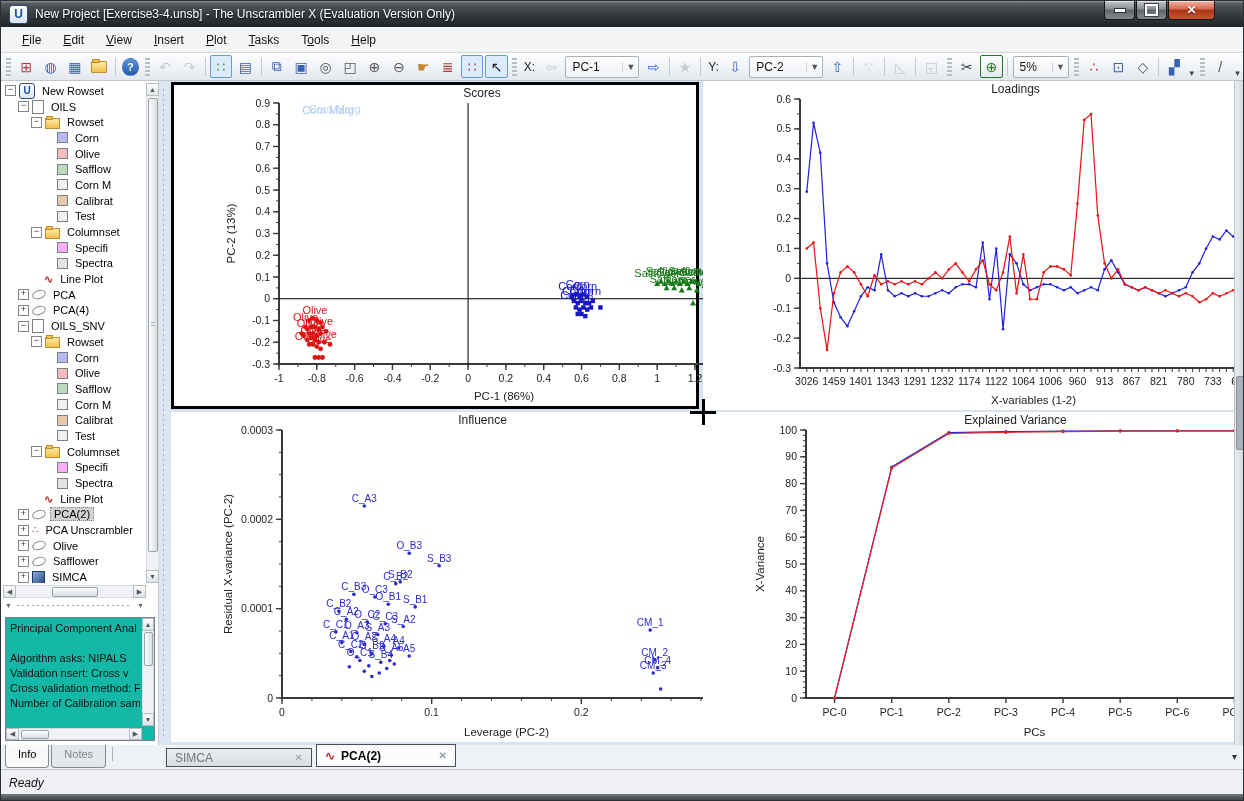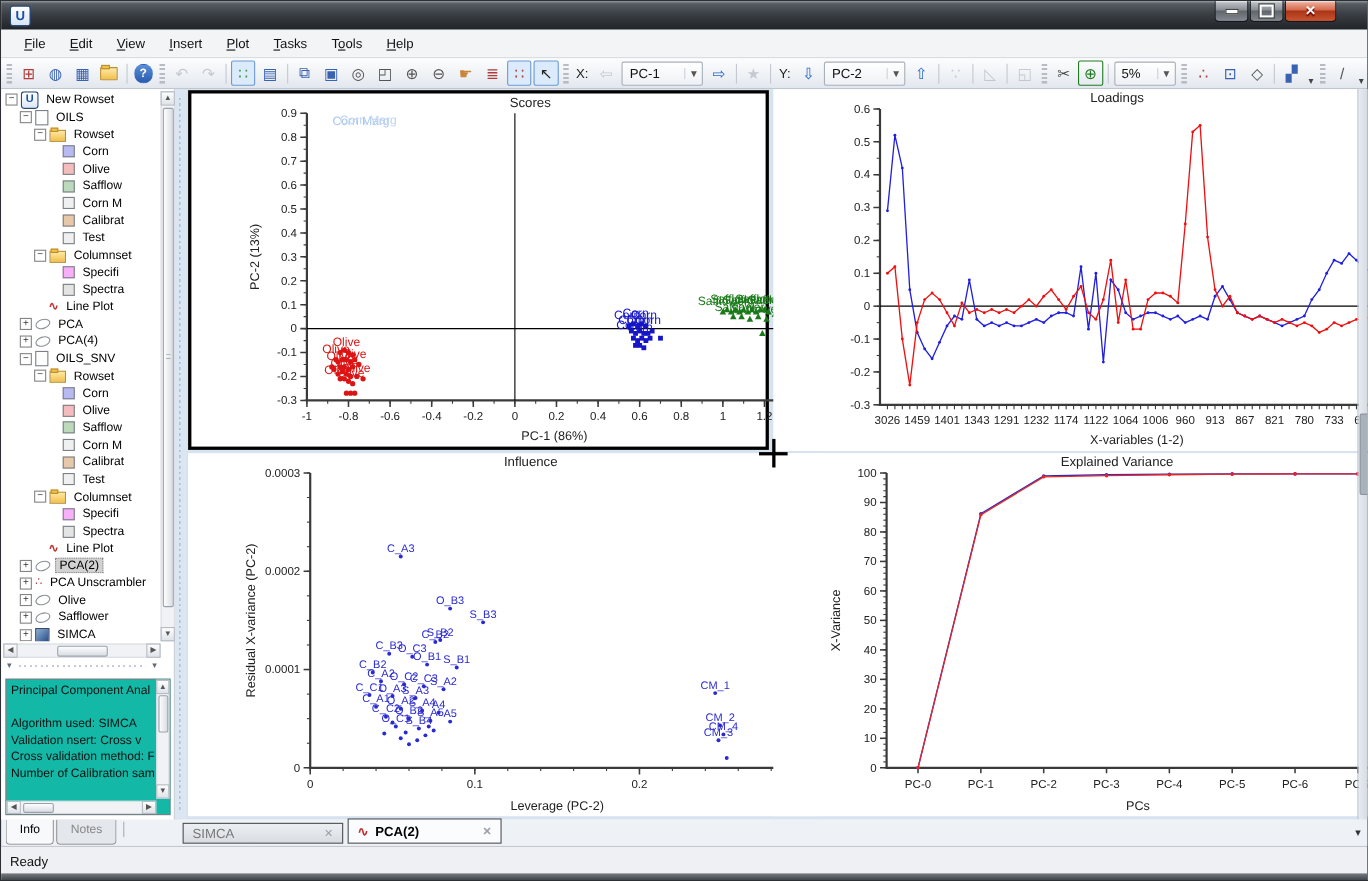--- a/index.html
+++ b/index.html
@@ -105,31 +105,32 @@
   
   .doc-tabbar{position:absolute;left:163px;top:744px;width:1081px;height:24px;background:#eef1f5;}
   .doc-tab{position:absolute;bottom:2px;border:1px solid #4a4e54;display:flex;align-items:center;
     font-size:12px;padding:0 8px;box-sizing:border-box;background:linear-gradient(#eceff2,#d9dde2);color:#777;height:19px;}
   .doc-tab.active{background:#fbfcfd;color:#000;font-weight:bold;height:23px;}
   .doc-tab .tabicon{color:#c23030;font-weight:bold;margin-right:6px;font-size:12px;}
   .doc-tab .close-x{margin-left:auto;color:#9aa0a8;font-size:10px;padding-left:14px;}
   .tabbar-chevron{position:absolute;right:8px;top:6px;font-size:10px;color:#333;}
   
   .statusbar{position:absolute;left:0;top:768px;width:100%;height:26px;background:#eef0f3;
-    border-top:1px solid #c6cad0;font-size:12px;color:#111;display:flex;align-items:center;padding-left:8px;box-sizing:border-box;}
+    border-top:1px solid #c6cad0;font-size:12px;color:#111;display:flex;align-items:center;padding-left:8px;box-sizing:border-box;font-style:italic;}
   .win-bottom{position:absolute;left:0;top:793px;width:100%;height:8px;
     background:linear-gradient(#767c83,#2e3236);}
 </style>
 </head>
 <body>
 
 <div class="window">
 
   <div class="titlebar">
     <div class="title-icon">U</div>
+    <div class="title-text">New Project [Exercise3-4.unsb] - The Unscrambler X (Evaluation Version Only)</div>
     <div class="win-btns">
       <div class="win-btn">
           <div class="g-min"></div>
         </div>
       <div class="win-btn">
           <div class="g-res"></div>
         </div>
       <div class="win-btn close">
           <div class="g-cls">✕</div>
         </div>
@@ -398,21 +399,21 @@
 
     <div class="h-splitter">
       <span class="tri" style="left:2px;">▼</span>
       <span class="tri" style="right:2px;">▼</span>
     </div>
 
     <div class="info-box">
       <div class="info-text" id="infotext">
           <div>Principal Component Anal</div>
           <div>&nbsp;</div>
-          <div>Algorithm used: SIMCA</div>
+          <div>Algorithm asks: NIPALS</div>
           <div>Validation nsert: Cross v</div>
           <div>Cross validation method: F</div>
           <div>Number of Calibration sam</div>
         </div>
       <div class="sb-track" style="right:0;top:0;width:12px;height:108px;">
         <div class="sb-arrow" style="left:-1px;top:-1px;width:12px;">▲</div>
         <div class="sb-thumb" style="left:1px;top:13px;width:9px;height:34px;"></div>
         <div class="sb-arrow" style="left:-1px;bottom:-1px;width:12px;">▼</div>
       </div>
       <div class="sb-track" style="left:0;bottom:0;height:12px;width:136px;">

